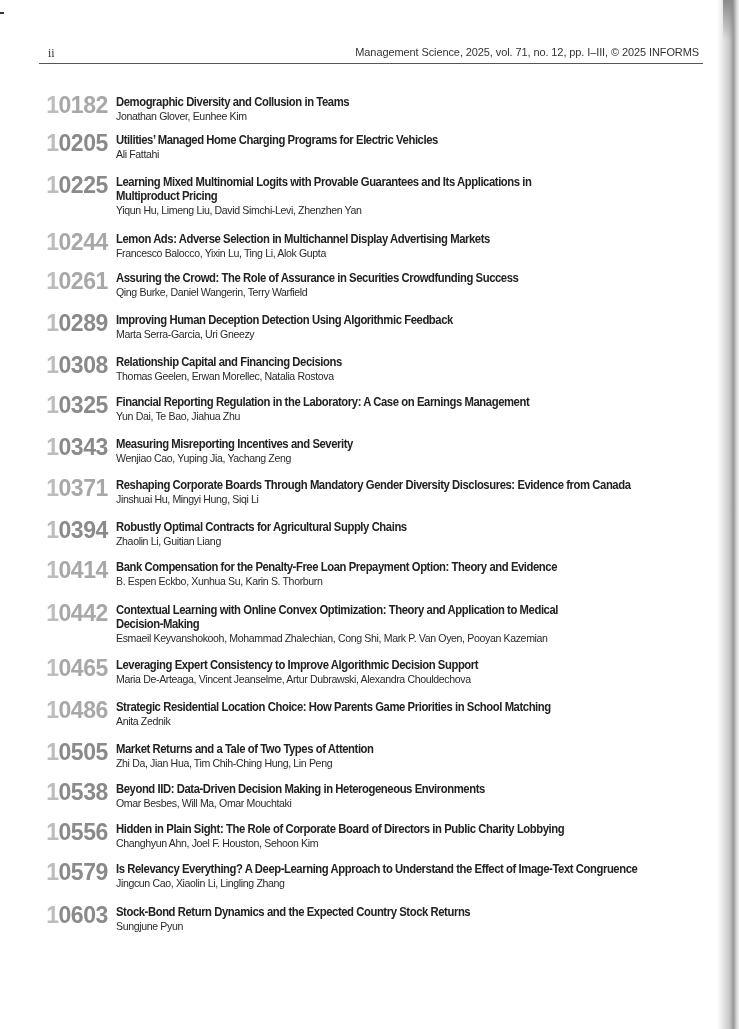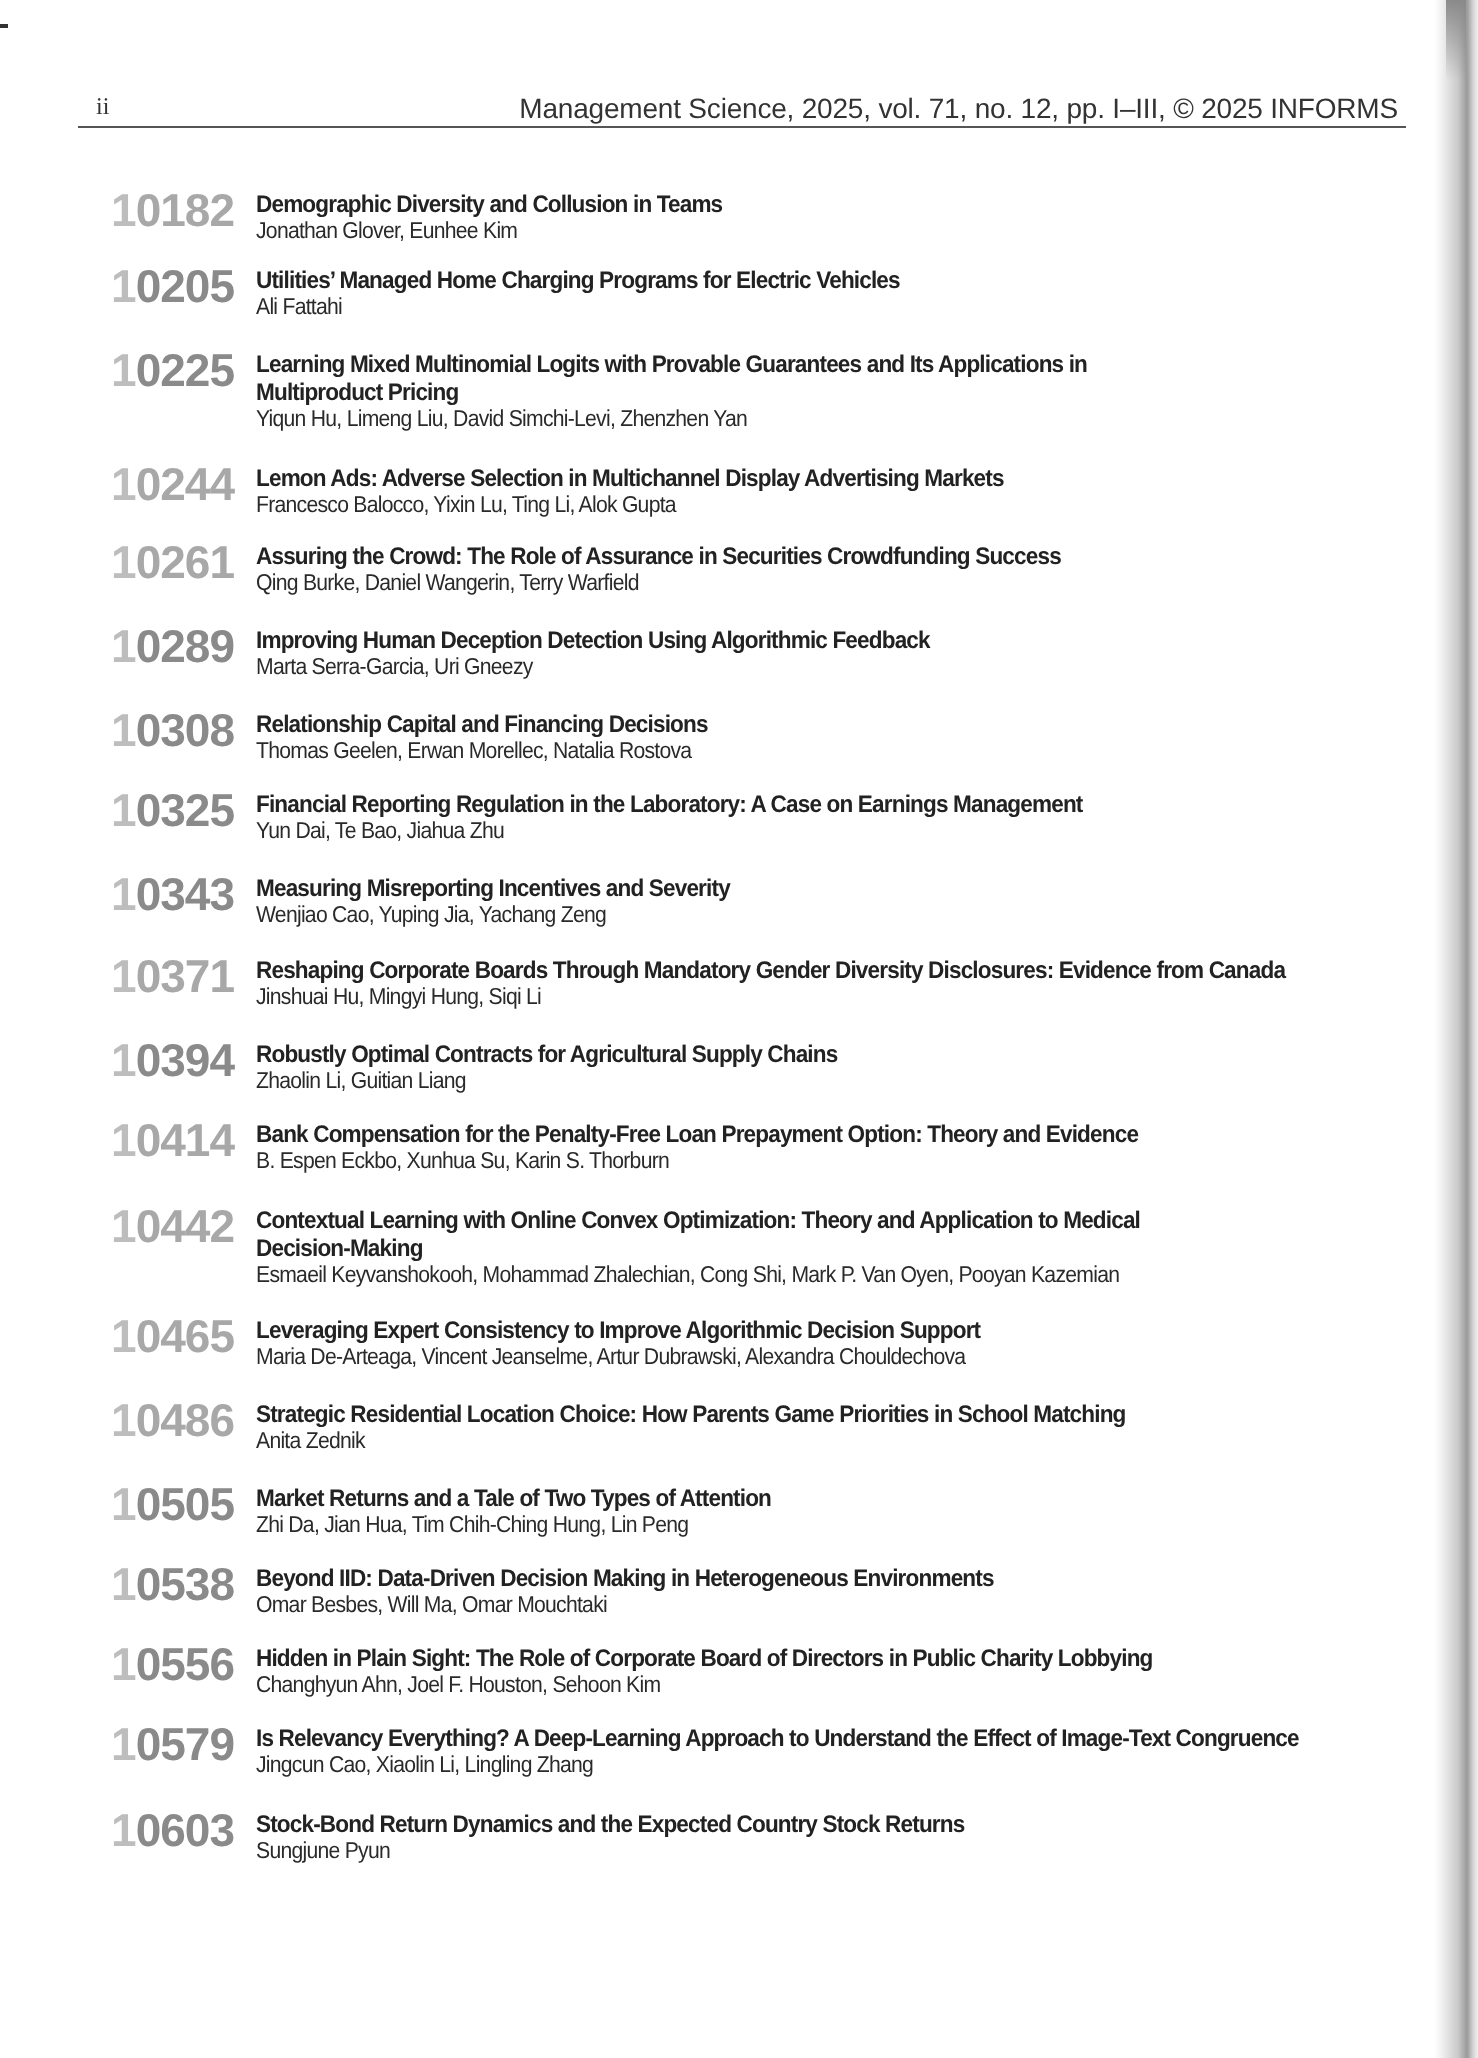--- a/index.html
+++ b/index.html
@@ -23,37 +23,37 @@
   }
   .running-head {
     position: absolute; left: 27px; top: 44px; width: 680px; height: 16px;
   }
   .folio {
     position: absolute; left: 0; top: 2px;
     font-family: "Liberation Serif", serif; font-size: 12px; color: #333; margin-left: 21px;
   }
   .journal-info {
     position: absolute; right: 8px; top: 2px;
-    font-family: "Liberation Sans", sans-serif; font-size: 14px; color: #333;
+    font-family: "Liberation Sans", sans-serif; font-size: 11px; color: #333;
     letter-spacing: -0.1px;
   }
   .head-rule {
     position: absolute; left: 39px; top: 63px; width: 664px; height: 1px; background: #555;
   }
   .toc { position: absolute; left: 0; top: 0; width: 739px; }
   .entry { position: absolute; left: 0; width: 720px; }
   .entry .pg {
-    position: absolute; left: 37px; top: -3px; width: 80px; text-align: right;
+    position: absolute; left: 37px; top: -3px; width: 80px; text-align: center;
     font-family: "Liberation Sans", sans-serif; font-weight: bold;
     font-size: 23px; letter-spacing: -0.5px; color: #a8a8a8;
   }
   .entry.dark .pg { color: #8a8a8a; }
   .entry .pg .first { color: #bdbdbd; }
   .entry .txt {
-    position: absolute; left: 128px; top: 0; width: 585px;
+    position: absolute; left: 116px; top: 0; width: 585px;
   }
   .entry .title {
     font-family: "Liberation Sans", sans-serif; font-weight: bold;
     font-size: 12px; line-height: 14px; color: #222;
     letter-spacing: -0.45px;
     transform: scaleX(0.94); transform-origin: left top;
     white-space: nowrap;
   }
   .entry .authors {
     font-family: "Liberation Sans", sans-serif; font-size: 11.5px; line-height: 14px; color: #2a2a2a;

